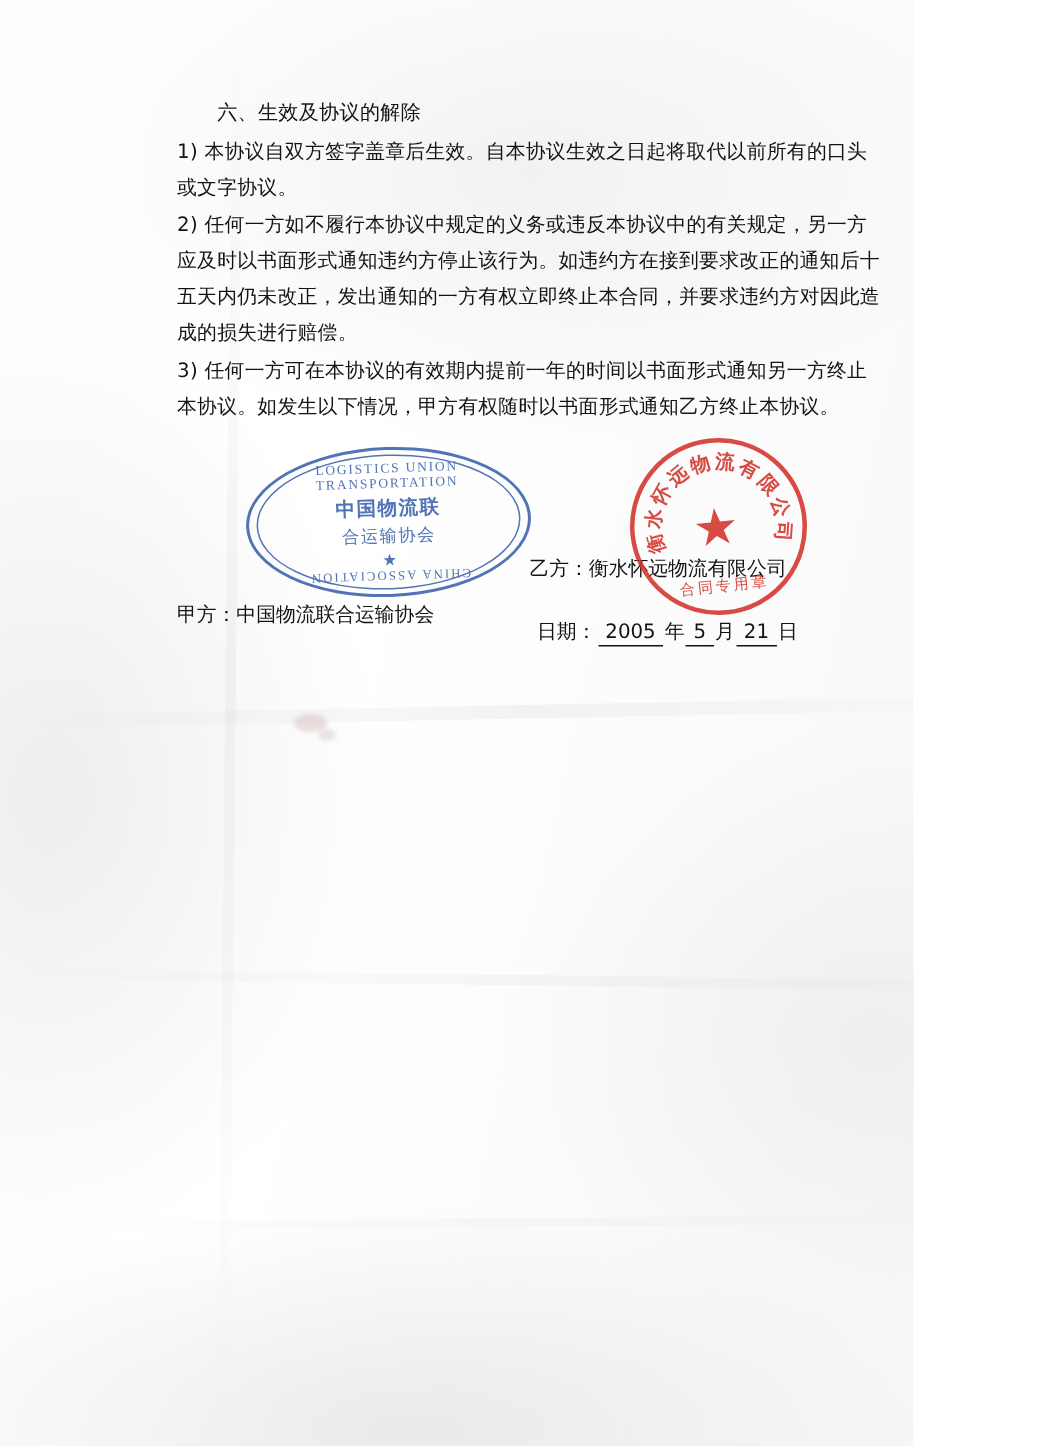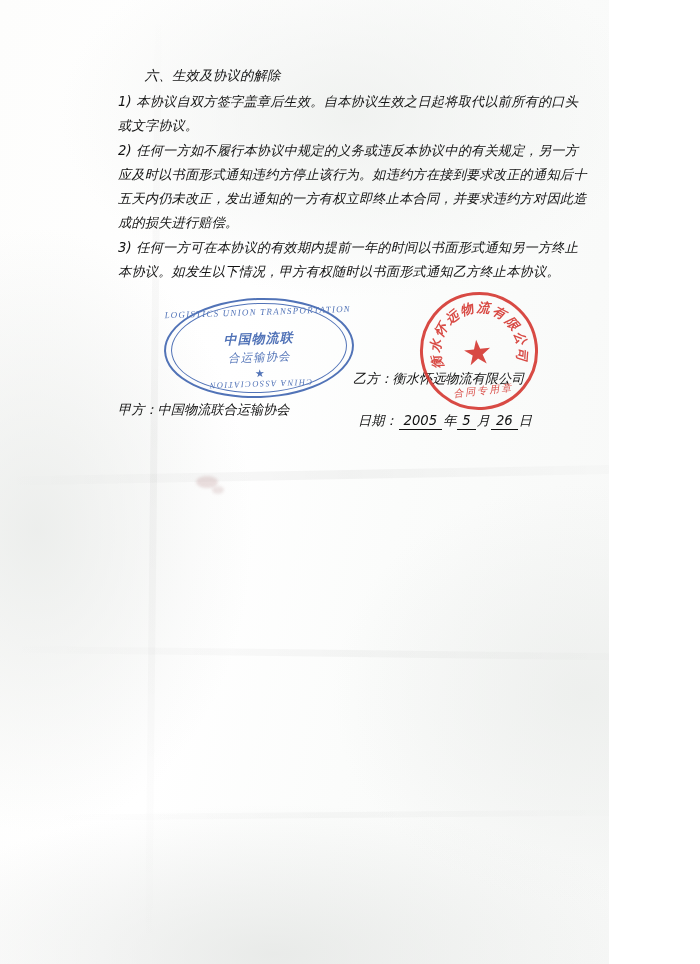--- a/index.html
+++ b/index.html
@@ -19,21 +19,20 @@
     position: relative;
     width: 609px;
     height: 964px;
     background:
       radial-gradient(ellipse 420px 260px at 58% 12%, rgba(238,240,238,0.85) 0%, rgba(255,255,255,0) 70%),
       radial-gradient(ellipse 300px 420px at 6% 55%, rgba(232,234,232,0.8) 0%, rgba(255,255,255,0) 72%),
       radial-gradient(ellipse 360px 300px at 96% 72%, rgba(234,236,234,0.75) 0%, rgba(255,255,255,0) 70%),
       radial-gradient(ellipse 520px 200px at 45% 99%, rgba(228,230,228,0.8) 0%, rgba(255,255,255,0) 75%),
       linear-gradient(102deg, #fdfdfc 0%, #ffffff 38%, #fbfcfb 62%, #f7f8f7 100%);
     overflow: hidden;
-    font-style: italic;
   }
 
   
   .crease {
     position: absolute;
     background: linear-gradient(90deg, rgba(0,0,0,0.0) 0%, rgba(0,0,0,0.045) 50%, rgba(0,0,0,0.0) 100%);
     pointer-events: none;
   }
   .crease.c1 { left: 0; top: 470px; width: 700px; height: 9px; transform: rotate(-1.1deg); }
   .crease.c2 { left: 0; top: 650px; width: 700px; height: 7px; transform: rotate(0.7deg); opacity: .75; }
@@ -251,21 +250,21 @@
   <div class="sig-row">
     <div class="sig-a">
       <span>甲方：</span><span>中国物流联合运输协会</span>
     </div>
     <div class="sig-b">
       <span>乙方：</span><span>衡水怀远物流有限公司</span>
     </div>
   </div>
 
   <div class="date-line">
-    <span>日期：</span><span class="u">2005</span><span>年</span><span class="u">5</span><span>月</span><span class="u">26</span><span>日</span>
+    <span>日期：</span><span class="u">2005</span><span>年</span><span class="u">5</span><span>月</span><span class="u">21</span><span>日</span>
   </div>
 
   <div class="stamp stamp-blue">
     <div class="ring-out"></div>
     <div class="ring-in"></div>
     <div class="arc-top">LOGISTICS UNION TRANSPORTATION</div>
     <div class="center-text">中国物流联</div>
     <div class="sub-text">合运输协会</div>
     <div class="star-b">★</div>
     <div class="arc-bottom">CHINA ASSOCIATION</div>

